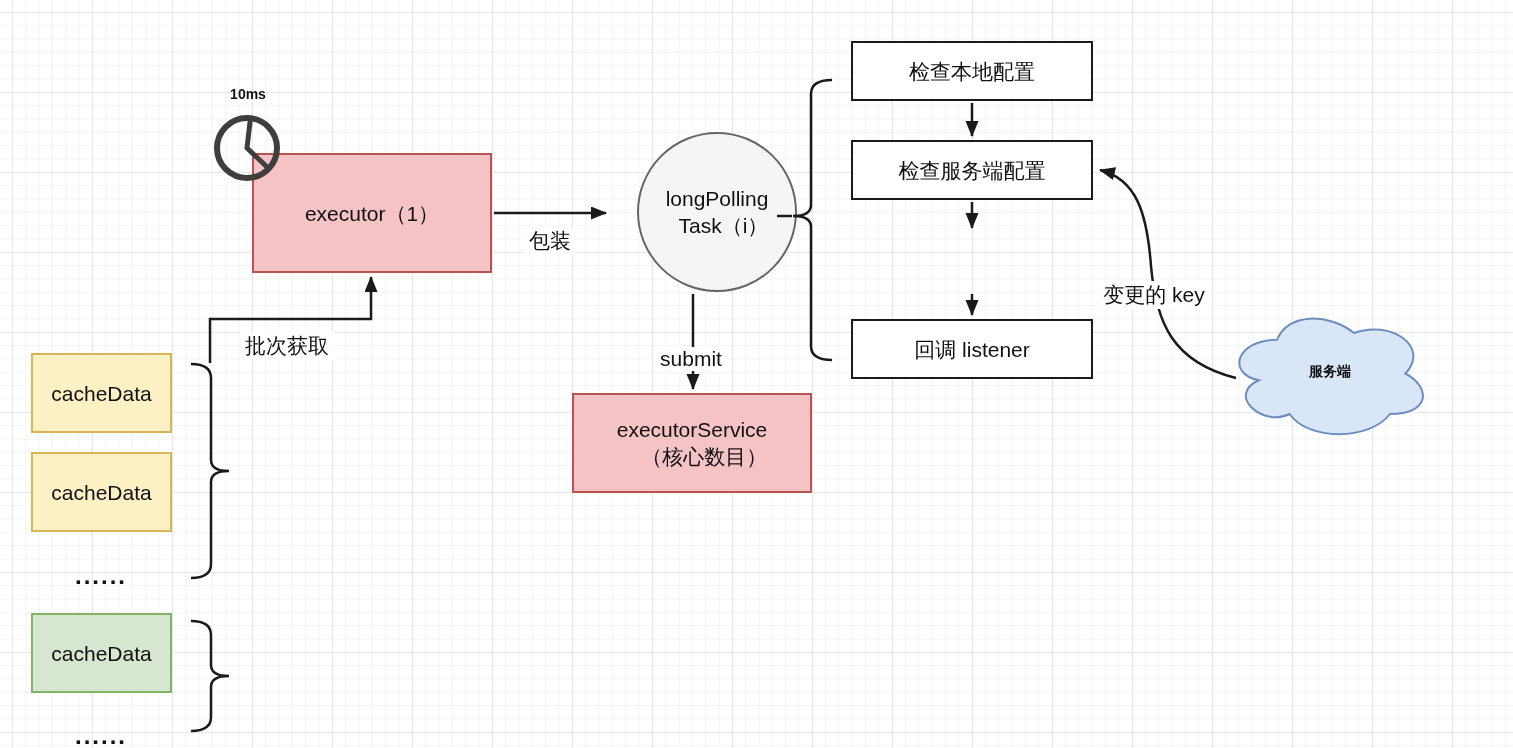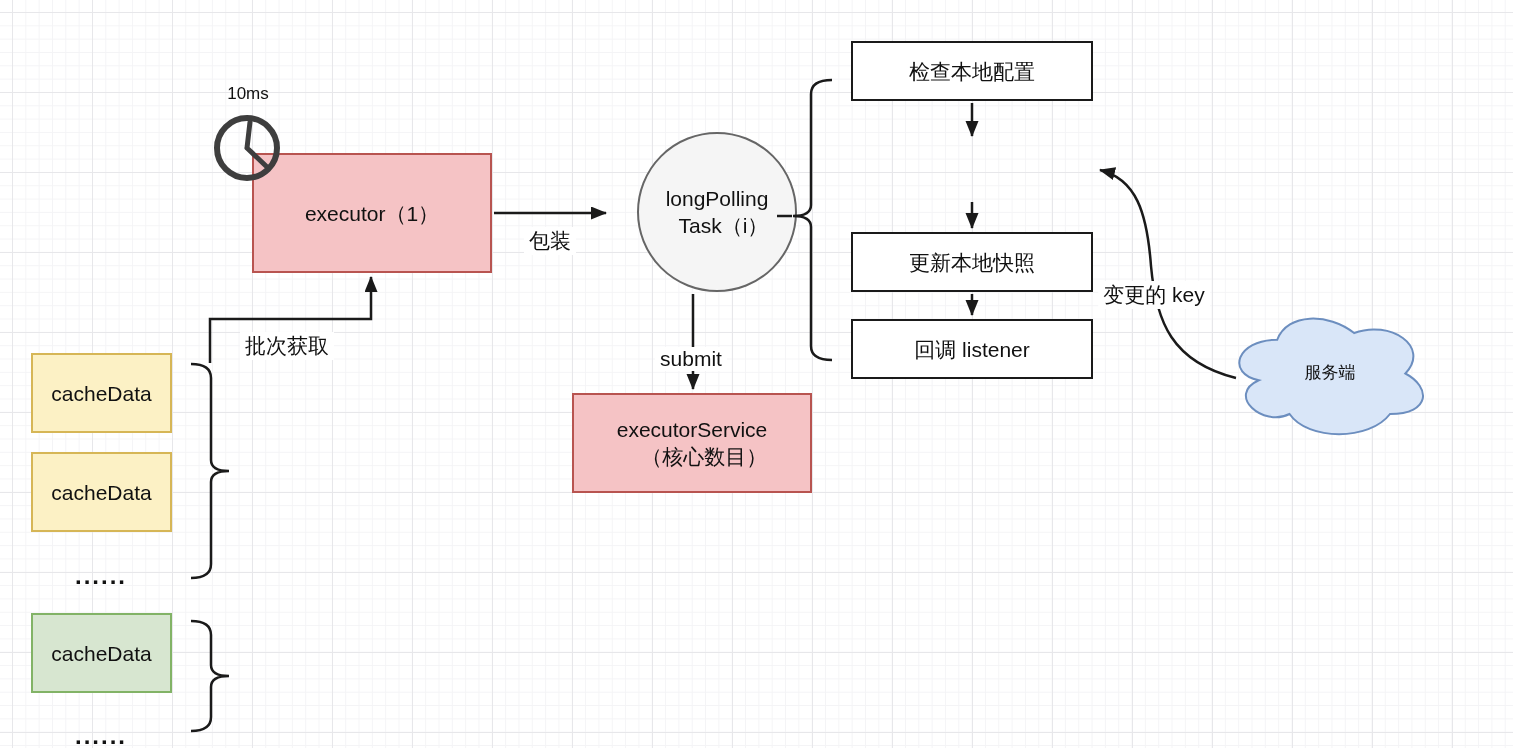--- a/index.html
+++ b/index.html
@@ -29,21 +29,21 @@
   .node.white  { background:#ffffff;            border:2px solid var(--line_color); }
   .node.yellow { background:var(--yellow_fill); border:2px solid var(--yellow_border); }
   .node.green  { background:var(--green_fill);  border:2px solid var(--green_border); }
   .node.circle { background:var(--gray_fill);   border:2px solid var(--gray_border); border-radius:50%; }
   .edge-label {
     position:absolute; transform:translate(-50%,-50%);
     background:#ffffff; padding:0 5px;
     font-size:21px; font-weight:500; white-space:nowrap;margin-top:28px;
   }
   .free-label {
-    position:absolute; font-size:17px; font-weight:400; white-space:nowrap;
+    position:absolute; font-size:14px; font-weight:700; white-space:nowrap;
   }
   .center-xy { transform:translate(-50%,-50%); }
   .center-y  { transform:translateY(-50%); }
   .dots { font-size:24px; font-weight:bold; letter-spacing:2px; }
   .ln { stroke:var(--line_color); stroke-width:2.5; fill:none; }
   .ah-fill { fill:var(--line_color); }
   .clock-stroke { stroke:var(--clock_color); }
   .cloud-shape { fill:var(--blue_fill); stroke:var(--blue_border); stroke-width:2; }
 </style>
 </head>
@@ -65,22 +65,22 @@
   <div class="node red" style="left:572px;top:393px;width:240px;height:100px">
     <span>
       <span>executorService</span><br>
       <span>（核心数目）</span>
     </span>
   </div>
 
   <div class="node white" style="left:851px;top:41px;width:242px;height:60px">
     <span>检查本地配置</span>
   </div>
-  <div class="node white" style="left:851px;top:232px;width:242px;height:60px">
-    <span>更新本地快照</span>
+  <div class="node white" style="left:851px;top:140px;width:242px;height:60px">
+    <span>检查服务端配置</span>
   </div>
   <div class="node white" style="left:851px;top:319px;width:242px;height:60px">
     <span>回调 listener</span>
   </div>
 
   <div class="node yellow" style="left:31px;top:353px;width:141px;height:80px">
     <span>cacheData</span>
   </div>
   <div class="node yellow" style="left:31px;top:452px;width:141px;height:80px">
     <span>cacheData</span>

